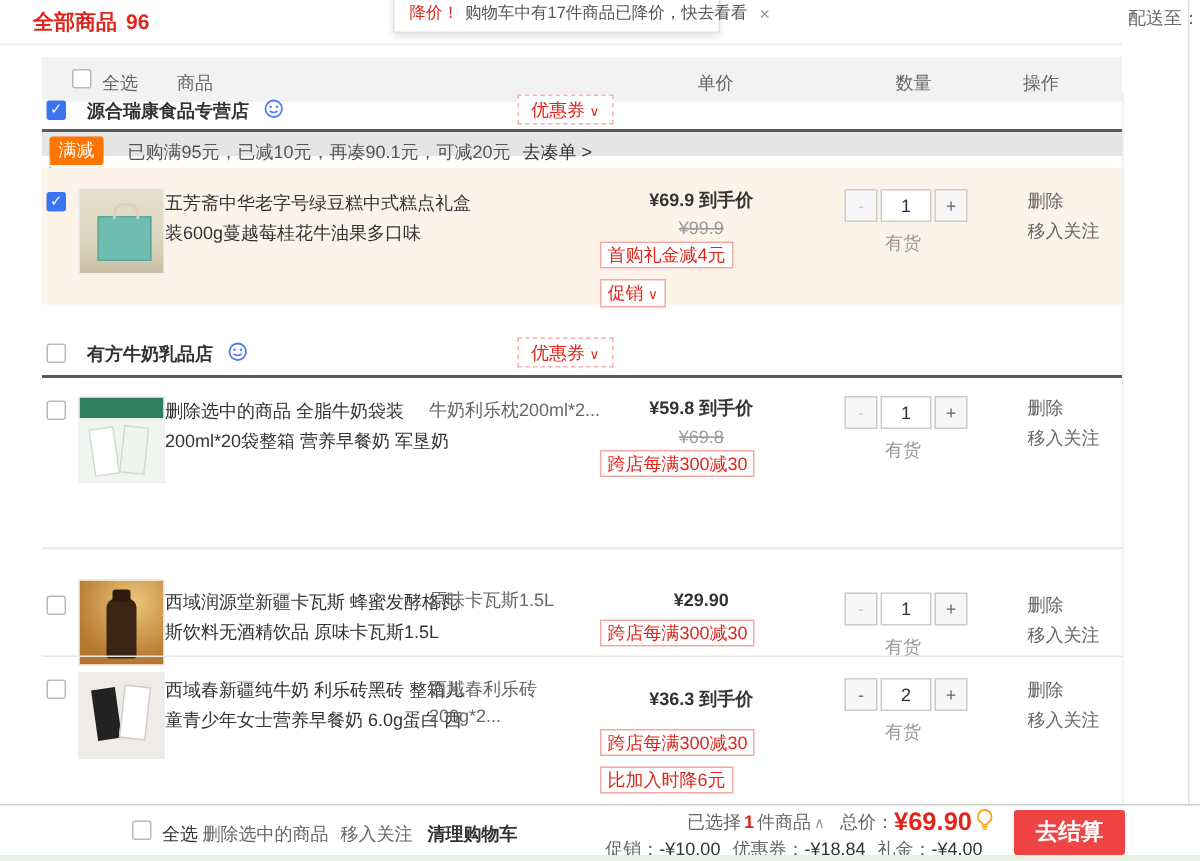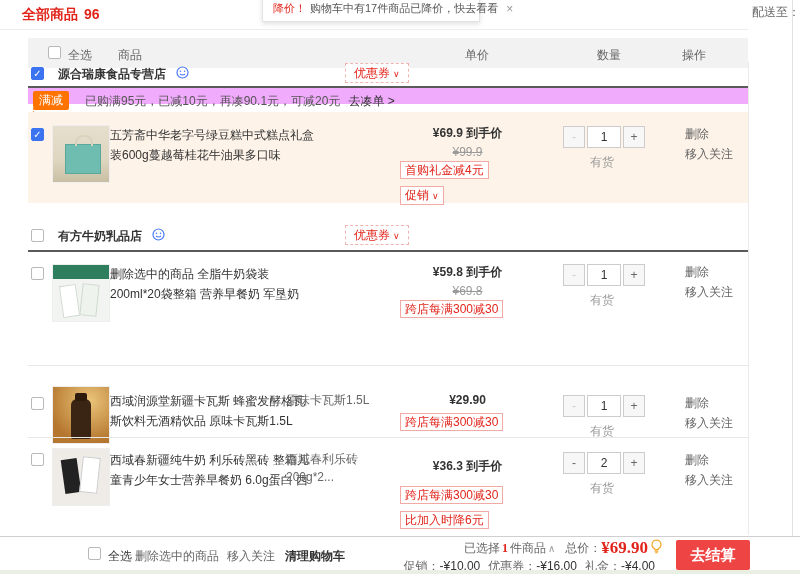--- a/index.html
+++ b/index.html
@@ -31,21 +31,21 @@
   
   .shop-row{position:absolute;left:28px;width:720px;height:24px;}
   .shop-name{position:absolute;left:30px;top:4px;font-weight:700;color:#333;cursor:pointer;}
   .smiley{position:absolute;top:4px;cursor:pointer;}
   .coupon-btn{position:absolute;left:317px;top:1px;height:20px;line-height:18px;box-sizing:border-box;
               border:1px dashed #f0b4af;color:#e1251b;background:#fff;padding:0 8px;cursor:pointer;}
   .caret{font-size:9px;margin-left:3px;color:#e1251b;}
   .divider-dark{position:absolute;left:28px;width:720px;height:2px;background:#5a5a5a;}
 
   
-  .promo-row{position:absolute;left:28px;top:88px;width:720px;height:16px;background:#f0abfc;}
+  .promo-row{position:absolute;left:28px;top:88px;width:720px;height:16px;background:#e5e5e5;}
   .mj-tag{position:absolute;left:5px;top:3px;background:#ff7300;color:#fff;padding:1px 6px;border-radius:2px;}
   .mj-text{position:absolute;left:57px;top:5px;color:#555;}
   .mj-link{color:#333;margin-left:8px;cursor:pointer;}
   .dotline{position:absolute;left:33px;top:106px;height:96px;width:0;border-left:1px dotted #ff9c4a;}
 
   
   .row{position:absolute;left:28px;width:720px;}
   .row.selected{background:#fdf3e8;}
   .c-img{position:absolute;left:24px;width:58px;height:58px;box-sizing:border-box;border:1px solid #eee;
          overflow:hidden;cursor:pointer;}
@@ -82,21 +82,21 @@
   .img3::before{content:"";position:absolute;left:18px;top:12px;width:20px;height:40px;background:#3a2413;border-radius:6px 6px 2px 2px;}
   .img3::after{content:"";position:absolute;left:22px;top:6px;width:12px;height:8px;background:#2c1a0c;border-radius:2px;}
   .img4{background:#efece7;position:relative;}
   .img4::before{content:"";position:absolute;left:10px;top:10px;width:16px;height:34px;background:#222;transform:rotate(-8deg);}
   .img4::after{content:"";position:absolute;right:10px;top:8px;width:16px;height:34px;background:#fff;border:1px solid #ccc;transform:rotate(6deg);}
 
   
   .footer{position:absolute;left:0;top:536px;width:800px;height:34px;background:#fff;border-top:1px solid #cfcfcf;box-sizing:border-box;}
   .footer .f-item{position:absolute;top:11px;color:#666;cursor:pointer;}
   .totals{position:absolute;right:137px;top:2px;text-align:right;width:340px;line-height:16px;}
-  .sel-line{white-space:nowrap;font-family:Liberation Serif, serif;}
+  .sel-line{white-space:nowrap;}
   .sel-gray{color:#666;}
   .sel-count{color:#e1251b;font-weight:700;margin:0 2px;}
   .sel-caret{color:#999;font-size:10px;margin-left:2px;cursor:pointer;}
   .total-label{color:#666;margin-left:10px;}
   .total-value{color:#e1251b;font-weight:700;font-size:17px;vertical-align:-1px;}
   .bulb{vertical-align:-2px;margin-left:2px;}
   .disc-line{white-space:nowrap;color:#666;margin-top:0;}
   .disc-line b{color:#333;font-weight:400;margin-right:8px;}
   .checkout-btn{position:absolute;left:676px;top:540px;width:74px;height:30px;background:#ef4444;color:#fff;
                 font-size:15px;font-weight:700;text-align:center;line-height:30px;border-radius:2px;cursor:pointer;}
@@ -195,20 +195,21 @@
     <span class="coupon-btn">
       <span>优惠券</span><span class="caret">∨</span>
     </span>
   </div>
   <div class="divider-dark" style="top:250px;"></div>
 
   <div class="row" style="top:252px;height:113px;">
     <span class="cb" style="left:3px;top:15px;"></span>
     <div class="c-img img2" style="top:12px;"></div>
     <div class="c-title" style="top:12px;">删除选中的商品 全脂牛奶袋装200ml*20袋整箱 营养早餐奶 军垦奶</div>
+    <div class="c-spec" style="top:12px;">牛奶利乐枕200ml*2...</div>
     <div class="c-price" style="top:12px;">
       <span class="p-main">¥59.8</span>
       <span class="p-main">到手价</span>
     </div>
     <div class="c-price" style="top:32px;">
       <span class="p-orig">¥69.8</span>
     </div>
     <div class="tagline" style="top:48px;">
       <span class="tag">跨店每满300减30</span>
     </div>
@@ -282,20 +283,20 @@
 
     <div class="totals">
       <div class="sel-line">
         <span class="sel-gray">已选择</span><span class="sel-count">1</span><span class="sel-gray">件商品</span><span class="sel-caret">∧</span><span class="total-label">总价：</span><span class="total-value">¥69.90</span><span class="bulb"><svg width="13" height="15" viewBox="0 0 13 15">
               <path d="M6.5 1a4.5 4.5 0 0 1 2.2 8.4c-.4.3-.7.8-.7 1.3H5c0-.5-.3-1-.7-1.3A4.5 4.5 0 0 1 6.5 1z" fill="none" stroke="#f5a623" stroke-width="1.2"></path>
               <rect x="4.6" y="11.6" width="3.8" height="1.2" rx="0.6" fill="#f5a623"></rect>
               <rect x="5" y="13.2" width="3" height="1" rx="0.5" fill="#f5a623"></rect>
             </svg></span>
       </div>
       <div class="disc-line">
-        <span>促销：</span><b>-¥10.00</b><span>优惠券：</span><b>-¥16.00</b><span>礼金：</span><b>-¥4.00</b>
+        <span>促销：</span><b>-¥10.00</b><span>优惠券：</span><b>-¥18.84</b><span>礼金：</span><b>-¥4.00</b>
       </div>
     </div>
   </div>
   <div class="checkout-btn">去结算</div>
   <div class="footer-strip"></div>
 
 </div>
 
 </body></html>

